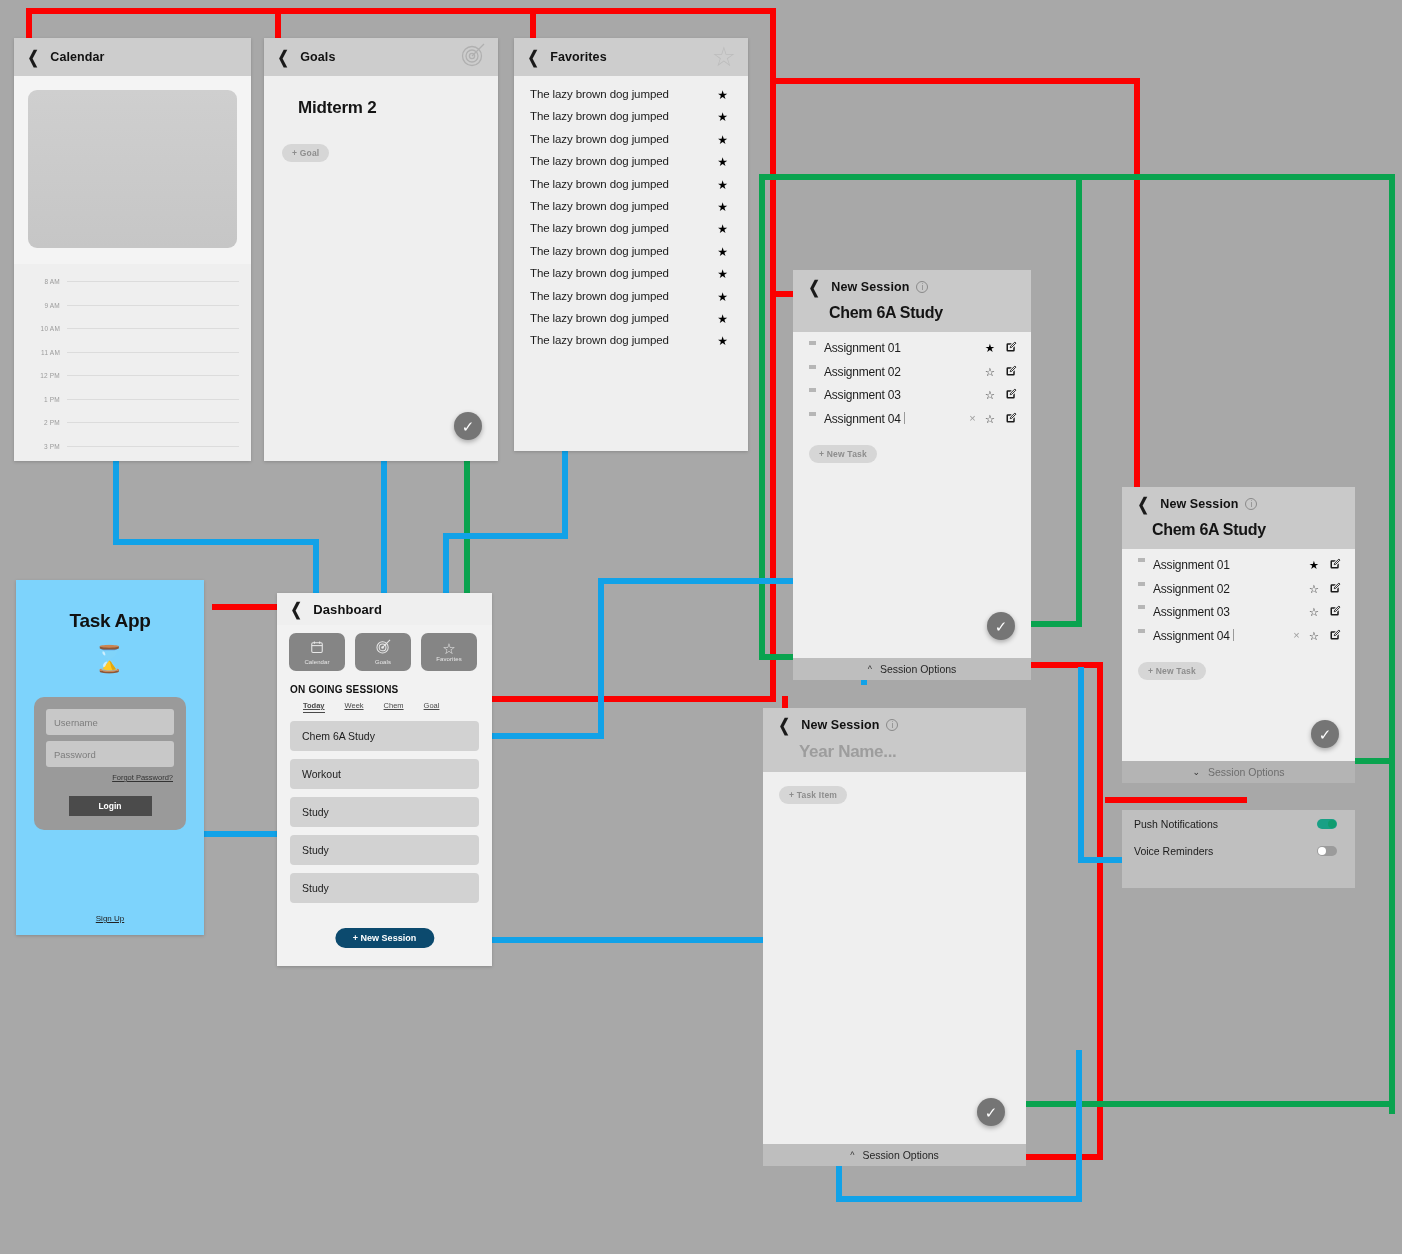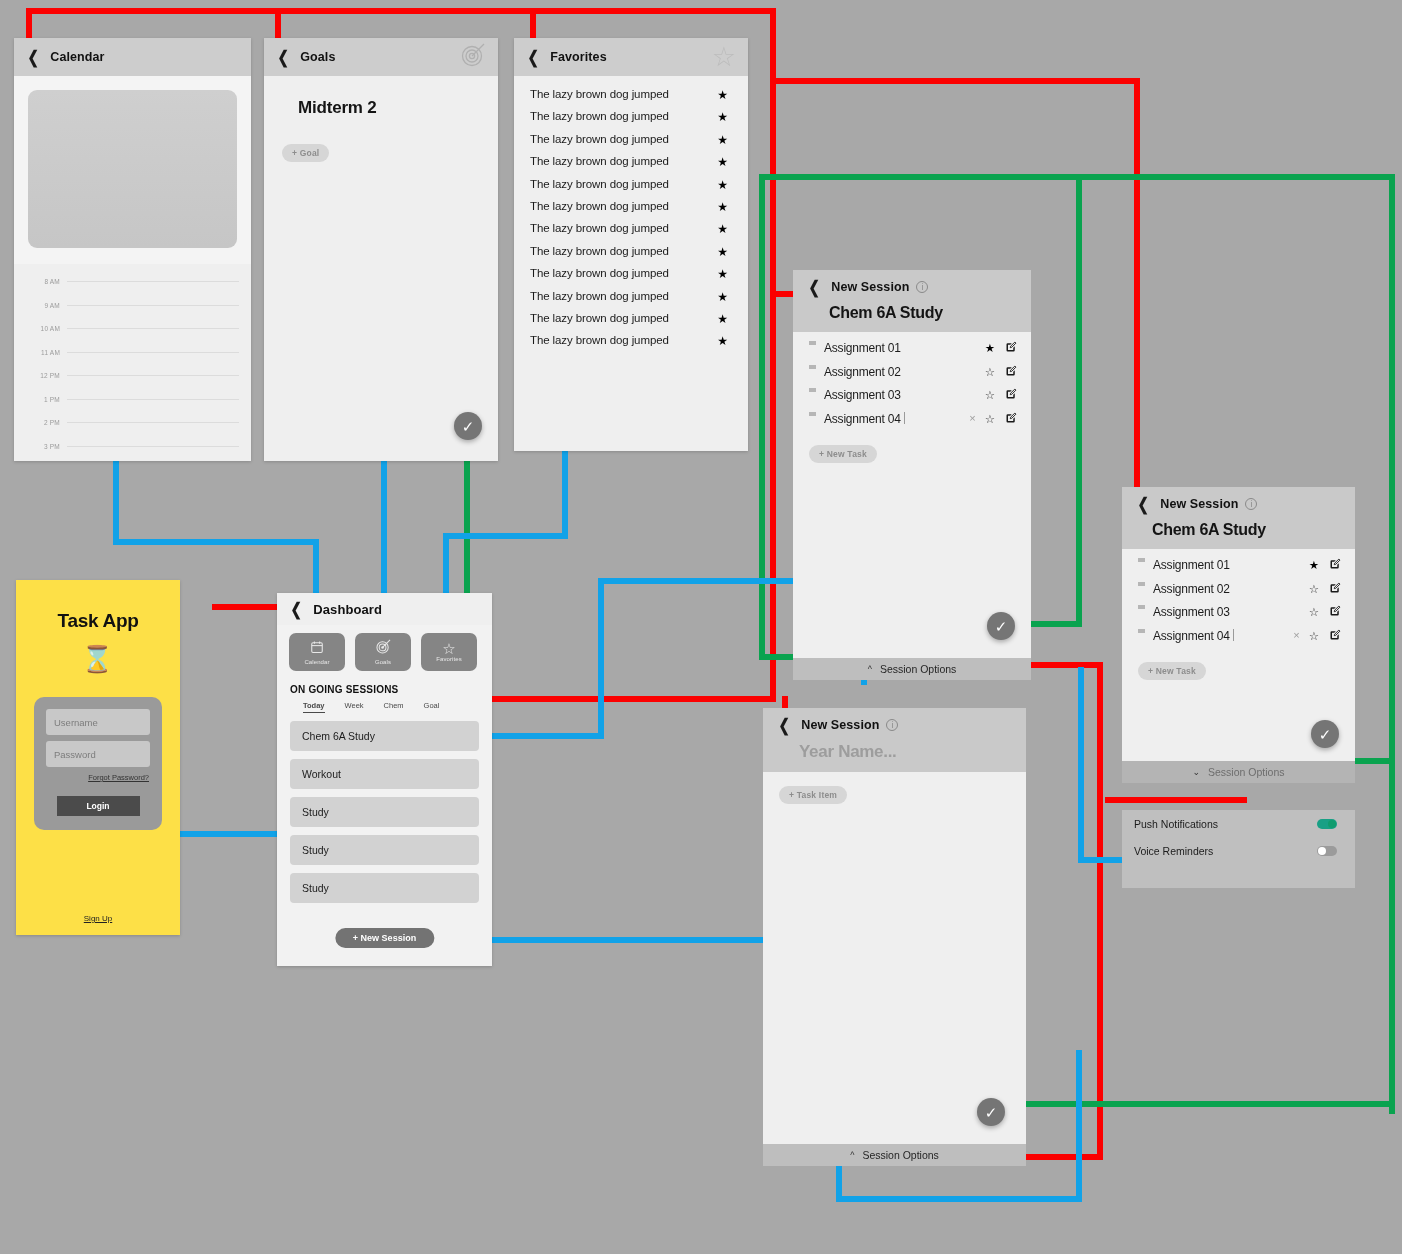--- a/index.html
+++ b/index.html
@@ -46,45 +46,45 @@
        color:#fff;font-size:15px;line-height:1;}
 
   
   #favorites{left:514px;top:38px;width:234px;height:413px;}
   .fav-list{padding:12px 0 0 0;}
   .fav-row{display:flex;align-items:flex-start;padding:0 20px 0 16px;height:22.4px;}
   .fav-txt{font-size:11.5px;color:#1b1b1b;flex:1;letter-spacing:-.1px;}
   .fav-star{font-size:12px;color:#000;}
 
   
-  #login{left:16px;top:580px;width:164px;height:355px;background:#fde047;}
+  #login{left:16px;top:580px;width:188px;height:355px;background:#7dd3fc;}
   .login-title{text-align:center;font-size:19px;font-weight:700;color:#111;padding-top:30px;letter-spacing:-.3px;}
   .login-icon{text-align:center;font-size:26px;padding-top:12px;}
   .login-box{margin:22px 18px 0;background:#9a9a9a;border-radius:10px;padding:12px 12px 14px;}
   .in{background:#c8c8c8;border-radius:3px;height:26px;display:flex;align-items:center;padding:0 8px;
       font-size:9.5px;color:#7d7d7d;margin-bottom:6px;}
   .forgot{text-align:right;font-size:7.5px;color:#333;text-decoration:underline;padding-right:1px;}
   .loginbtn{margin:14px auto 0;width:83px;height:20px;background:#4b4b4b;display:flex;align-items:center;
             justify-content:center;color:#fff;font-size:8.5px;font-weight:700;}
   .signup{position:absolute;bottom:12px;width:100%;text-align:center;font-size:8px;color:#222;text-decoration:underline;}
 
   
   #dashboard{left:277px;top:593px;width:215px;height:373px;background:#f2f2f2;}
   .dash-icons{display:flex;gap:10px;padding:8px 12px 0;}
   .dash-ico{width:56px;height:38px;background:#858585;border-radius:7px;display:flex;flex-direction:column;
             align-items:center;justify-content:center;gap:1px;}
   .dash-ico .lbl{font-size:6px;color:#e8e8e8;letter-spacing:.1px;}
   .sect{font-size:10px;font-weight:700;color:#111;padding:13px 0 0 13px;letter-spacing:.2px;}
   .tabs{display:flex;gap:20px;padding:6px 0 0 26px;}
-  .tab{font-size:7.5px;color:#4a4a4a;padding-bottom:2px;}
+  .tab{font-size:7.5px;color:#4a4a4a;padding-bottom:2px;text-decoration:underline;}
   .tab.active{border-bottom:1px solid #4a4a4a;font-weight:600;}
   .sess-list{padding:8px 13px 0;}
   .sess{height:30px;background:#d2d2d2;border-radius:4px;display:flex;align-items:center;padding-left:12px;
         font-size:10.5px;color:#1c1c1c;margin-bottom:8px;}
-  .newsess{position:absolute;left:50%;transform:translateX(-50%);bottom:18px;background:#737373;color:#fff;
+  .newsess{position:absolute;left:50%;transform:translateX(-50%);bottom:18px;background:#0c4a6e;color:#fff;
            border-radius:12px;padding:5px 18px;font-size:9px;font-weight:700;white-space:nowrap;}
 
   
   .panel{position:absolute;background:#efefef;}
   .panel-head{background:#c9c9c9;padding:0 0 10px;}
   .ph-row{display:flex;align-items:center;height:34px;padding:0 14px;}
   .ph-title{font-size:16px;font-weight:700;color:#141414;padding-left:36px;letter-spacing:-.3px;}
   .ph-title.ph-placeholder{color:#9d9d9d;font-size:17px;}
   .info{margin-left:7px;font-size:8.5px;color:#8a8a8a;border:1px solid #8a8a8a;border-radius:50%;
         width:10px;height:10px;display:inline-flex;align-items:center;justify-content:center;line-height:1;}

